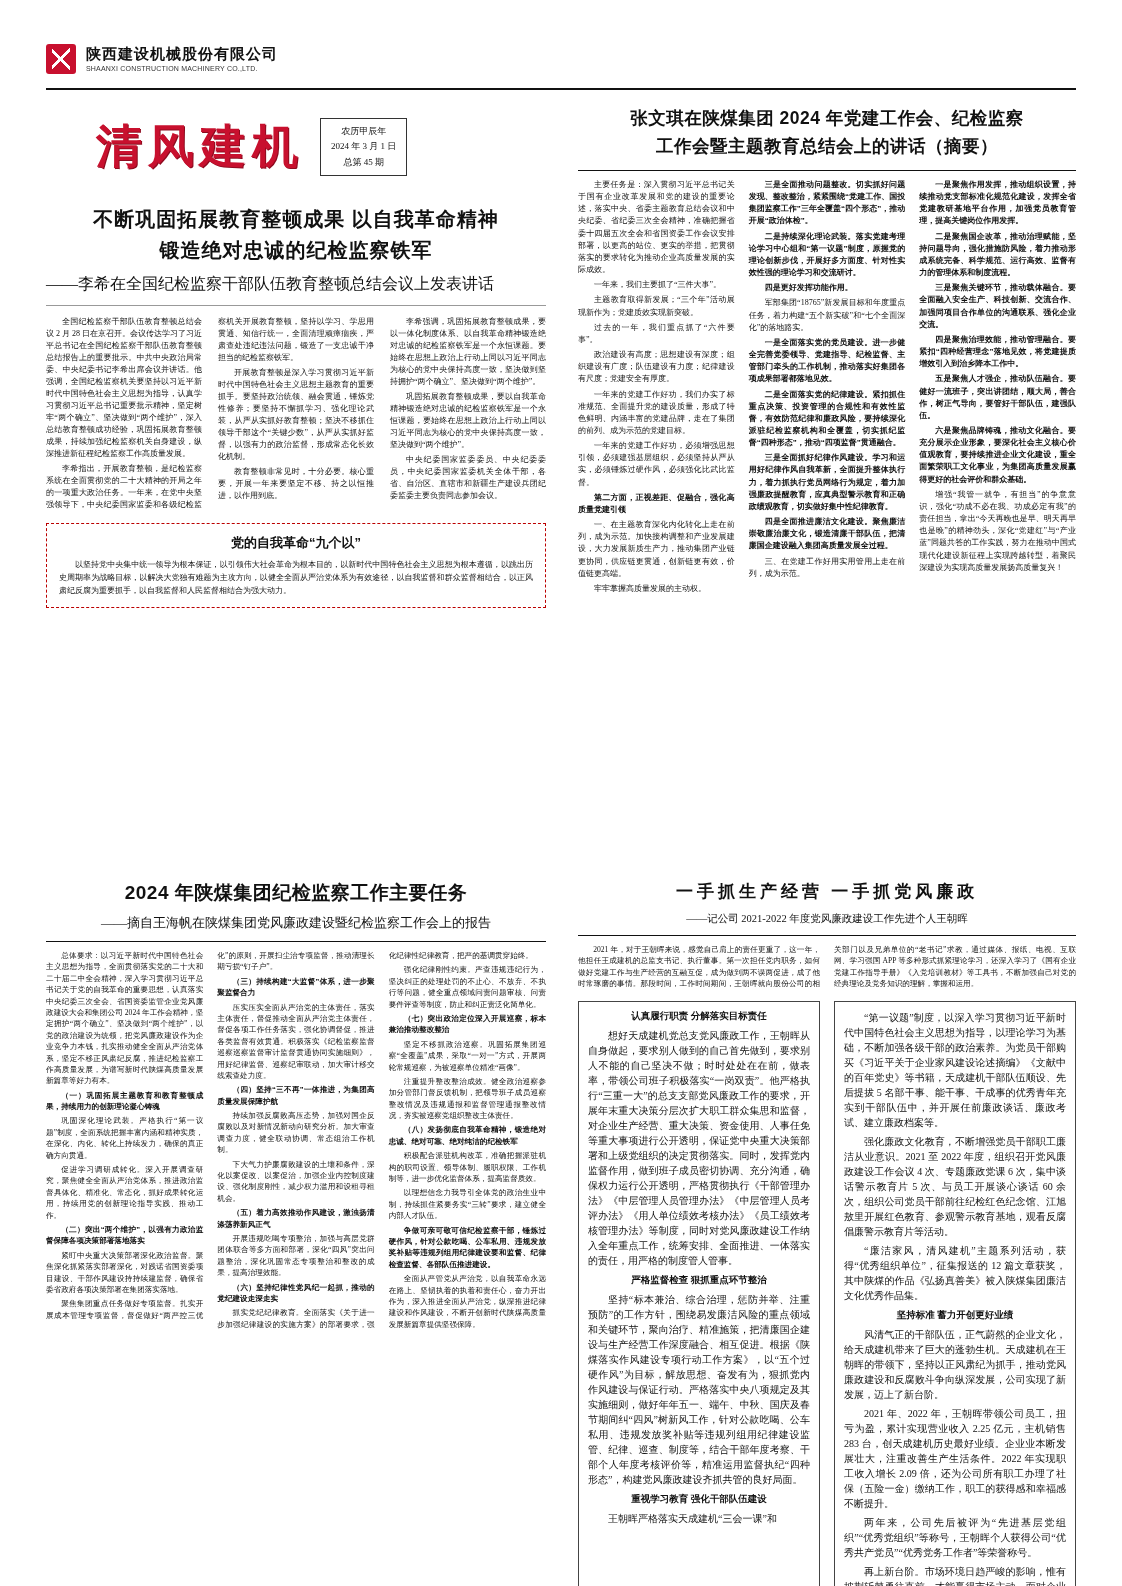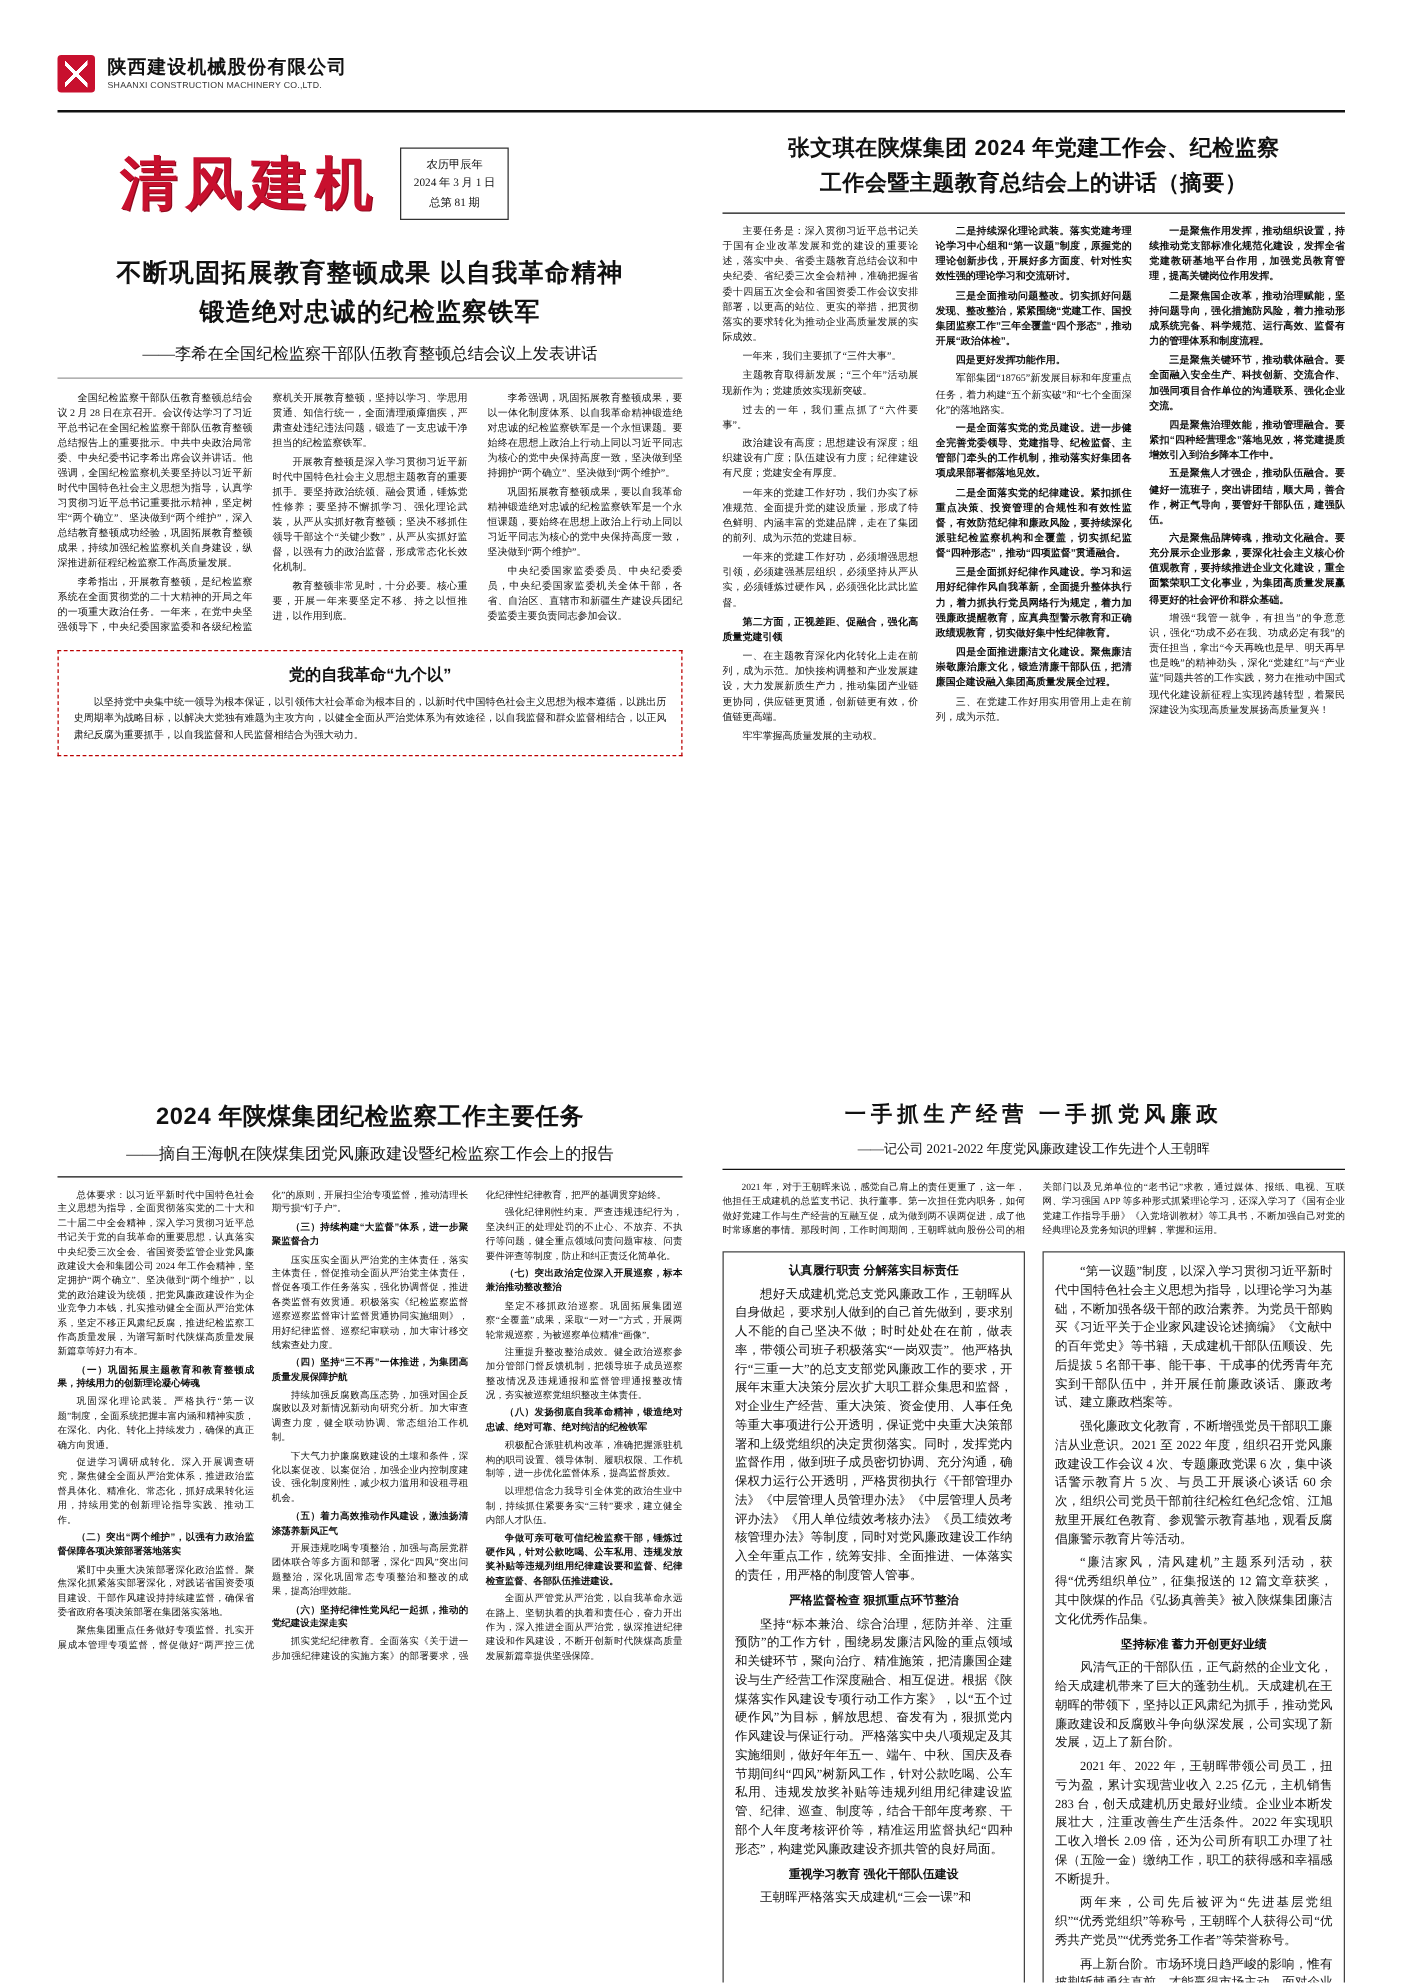--- a/index.html
+++ b/index.html
@@ -51,21 +51,21 @@
     border:1px solid #333;padding:5px 10px;font-size:9px;line-height:1.7;
     text-align:center;color:#111;white-space:nowrap;
   }
 
   .lead-title{
     text-align:center;margin-top:22px;
     font-family:"Liberation Sans","DejaVu Sans",sans-serif;
     font-weight:bold;font-size:20px;line-height:1.55;letter-spacing:1px;color:#111;
   }
   .lead-sub{
-    text-align:center;margin-top:8px;font-size:13px;color:#111;
+    text-align:left;margin-top:8px;font-size:16px;color:#111;
   }
 
   .rule-thin{height:1px;background:#999;margin:10px 0;}
 
   .cols3{column-count:3;column-gap:16px;column-rule:none;font-size:8px;line-height:1.5;text-align:justify;}
   .cols3 p{margin:0 0 3px 0;text-indent:2em;}
 
   .box-dashed{
     border:1px dashed #b00;padding:10px 12px;margin-top:12px;
   }
@@ -127,21 +127,21 @@
   </div>
   <div class="masthead-rule"></div>
 
   <div class="col-left">
 
     <div class="nameplate">
       <div class="nameplate-title">清风建机</div>
       <div class="issue-box">
         <div>农历甲辰年</div>
         <div>2024 年 3 月 1 日</div>
-        <div>总第 81 期</div>
+        <div>总第 45 期</div>
       </div>
     </div>
 
     <div class="lead-title">
       <div>不断巩固拓展教育整顿成果 以自我革命精神</div>
       <div>锻造绝对忠诚的纪检监察铁军</div>
     </div>
     <div class="lead-sub">——李希在全国纪检监察干部队伍教育整顿总结会议上发表讲话</div>
     <div class="rule-thin"></div>
 
@@ -171,22 +171,22 @@
       <p>主要任务是：深入贯彻习近平总书记关于国有企业改革发展和党的建设的重要论述，落实中央、省委主题教育总结会议和中央纪委、省纪委三次全会精神，准确把握省委十四届五次全会和省国资委工作会议安排部署，以更高的站位、更实的举措，把贯彻落实的要求转化为推动企业高质量发展的实际成效。</p>
       <p>一年来，我们主要抓了“三件大事”。</p>
       <p>主题教育取得新发展；“三个年”活动展现新作为；党建质效实现新突破。</p>
       <p>过去的一年，我们重点抓了“六件要事”。</p>
       <p>政治建设有高度；思想建设有深度；组织建设有广度；队伍建设有力度；纪律建设有尺度；党建安全有厚度。</p>
       <p>一年来的党建工作好功，我们办实了标准规范、全面提升党的建设质量，形成了特色鲜明、内涵丰富的党建品牌，走在了集团的前列、成为示范的党建目标。</p>
       <p>一年来的党建工作好功，必须增强思想引领，必须建强基层组织，必须坚持从严从实，必须锤炼过硬作风，必须强化比武比监督。</p>
       <p class="hd">第二方面，正视差距、促融合，强化高质量党建引领</p>
       <p>一、在主题教育深化内化转化上走在前列，成为示范。加快接构调整和产业发展建设，大力发展新质生产力，推动集团产业链更协同，供应链更贯通，创新链更有效，价值链更高端。</p>
       <p>牢牢掌握高质量发展的主动权。</p>
+      <p class="hd">三是全面推动问题整改。切实抓好问题发现、整改整治，紧紧围绕“党建工作、国投集团监察工作”三年全覆盖“四个形态”，推动开展“政治体检”。</p>
       <p class="hd">二是持续深化理论武装。落实党建考理论学习中心组和“第一议题”制度，原握党的理论创新步伐，开展好多方面度、针对性实效性强的理论学习和交流研讨。</p>
-      <p class="hd">三是全面推动问题整改。切实抓好问题发现、整改整治，紧紧围绕“党建工作、国投集团监察工作”三年全覆盖“四个形态”，推动开展“政治体检”。</p>
       <p class="hd">四是更好发挥功能作用。</p>
       <p>军部集团“18765”新发展目标和年度重点任务，着力构建“五个新实破”和“七个全面深化”的落地路实。</p>
       <p class="hd">一是全面落实党的党员建设。进一步健全完善党委领导、党建指导、纪检监督、主管部门牵头的工作机制，推动落实好集团各项成果部署都落地见效。</p>
       <p class="hd">二是全面落实党的纪律建设。紧扣抓住重点决策、投资管理的合规性和有效性监督，有效防范纪律和廉政风险，要持续深化派驻纪检监察机构和全覆盖，切实抓纪监督“四种形态”，推动“四项监督”贯通融合。</p>
       <p class="hd">三是全面抓好纪律作风建设。学习和运用好纪律作风自我革新，全面提升整体执行力，着力抓执行党员网络行为规定，着力加强廉政提醒教育，应真典型警示教育和正确政绩观教育，切实做好集中性纪律教育。</p>
       <p class="hd">四是全面推进廉洁文化建设。聚焦廉洁崇敬廉治廉文化，锻造清廉干部队伍，把清廉国企建设融入集团高质量发展全过程。</p>
       <p>三、在党建工作好用实用管用上走在前列，成为示范。</p>
       <p class="hd">一是聚焦作用发挥，推动组织设置，持续推动党支部标准化规范化建设，发挥全省党建教研基地平台作用，加强党员教育管理，提高关键岗位作用发挥。</p>
       <p class="hd">二是聚焦国企改革，推动治理赋能，坚持问题导向，强化措施防风险，着力推动形成系统完备、科学规范、运行高效、监督有力的管理体系和制度流程。</p>
       <p class="hd">三是聚焦关键环节，推动载体融合。要全面融入安全生产、科技创新、交流合作、加强同项目合作单位的沟通联系、强化企业交流。</p>

